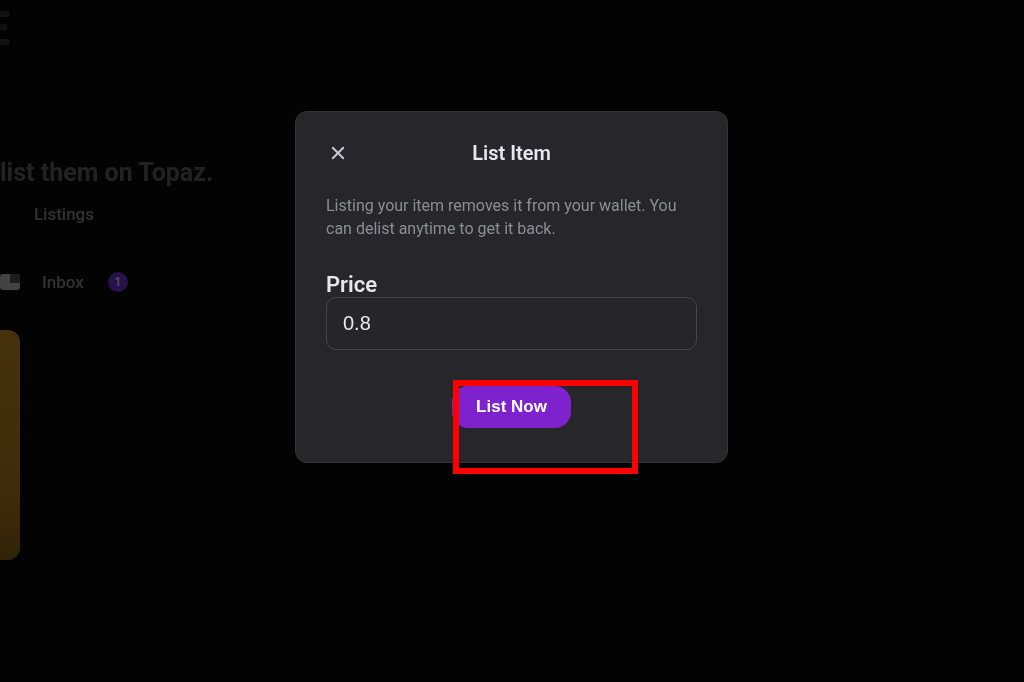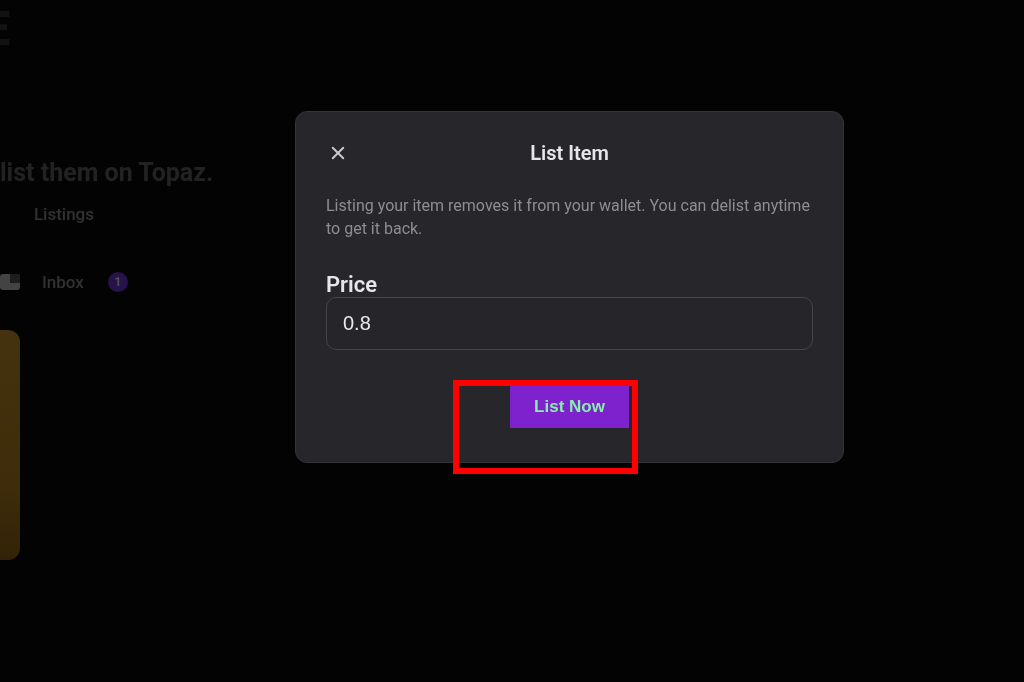--- a/index.html
+++ b/index.html
@@ -102,21 +102,21 @@
       position: absolute;
       inset: 0;
       background: rgba(0,0,0,0.68);
     }
 
     
     .modal {
       position: absolute;
       top: 111px;
       left: 295px;
-      width: 549px;
+      width: 433px;
       background: #26262b;
       border: 1px solid #333338;
       border-radius: 12px;
       padding: 28px 30px 34px;
     }
 
     .modal-header {
       display: flex;
       align-items: center;
       position: relative;
@@ -173,23 +173,23 @@
     }
 
     .btn-row {
       display: flex;
       justify-content: center;
       margin-top: 36px;
     }
 
     .list-now-btn {
       background: #7e22ce;
-      color: #86efac;
+      color: #ffffff;
       border: none;
-      border-radius: 0;
+      border-radius: 16px;
       padding: 11px 24px;
       font-size: 17px;
       font-weight: 600;
       cursor: pointer;
     }
 
     
     .highlight-box {
       position: absolute;
       top: 380px;

